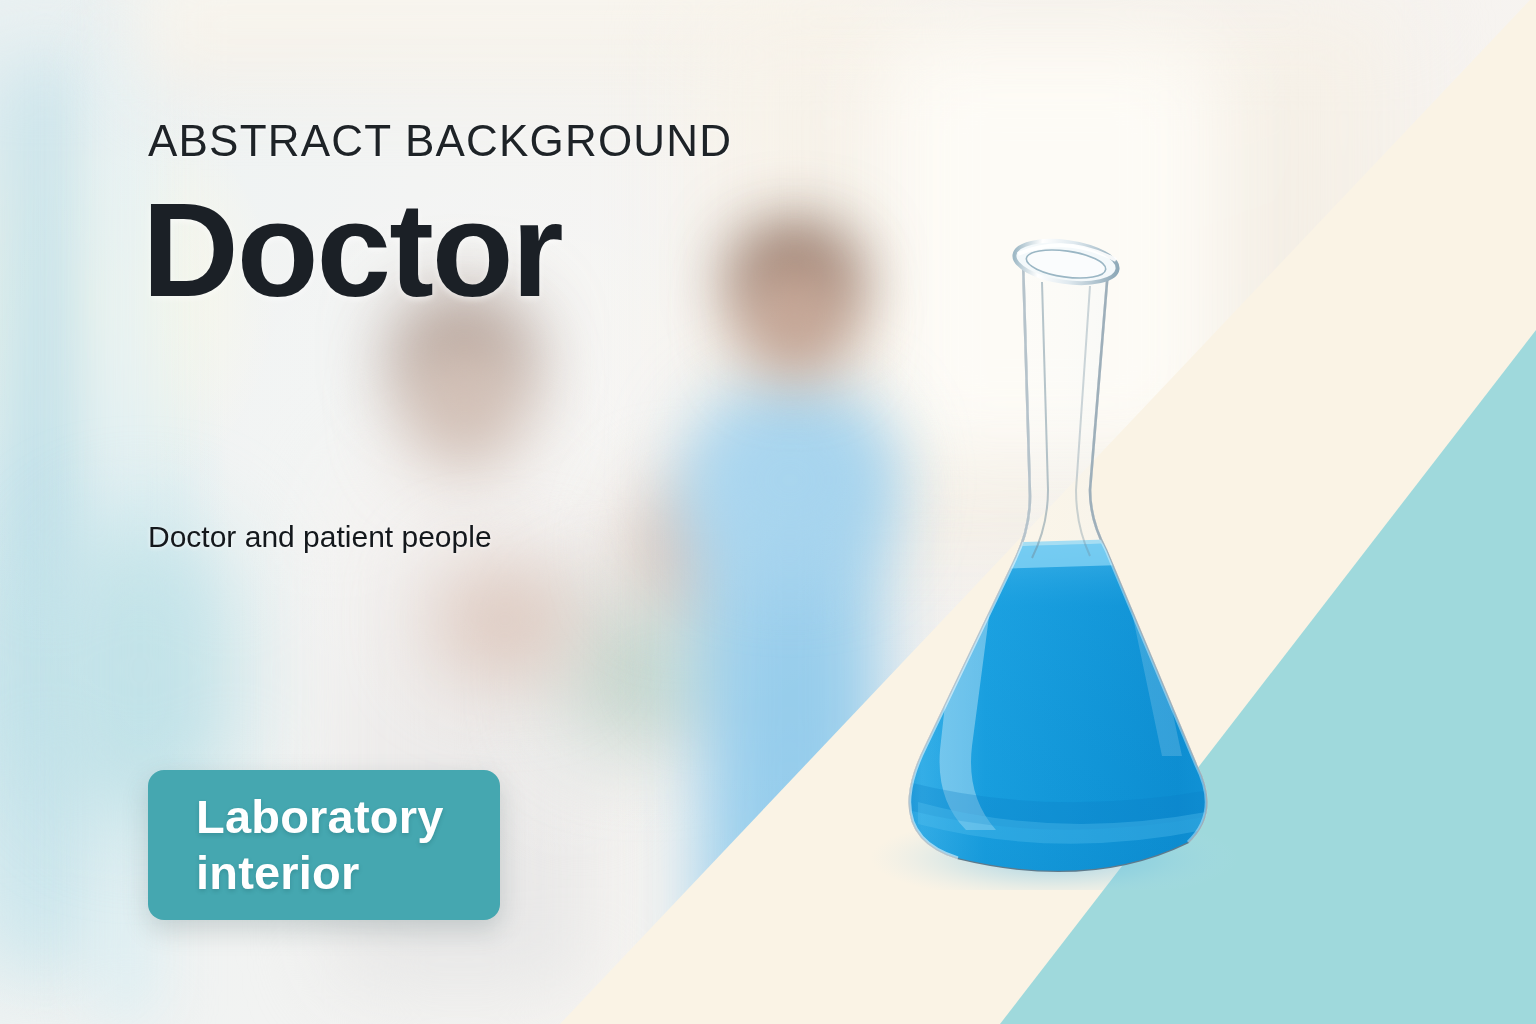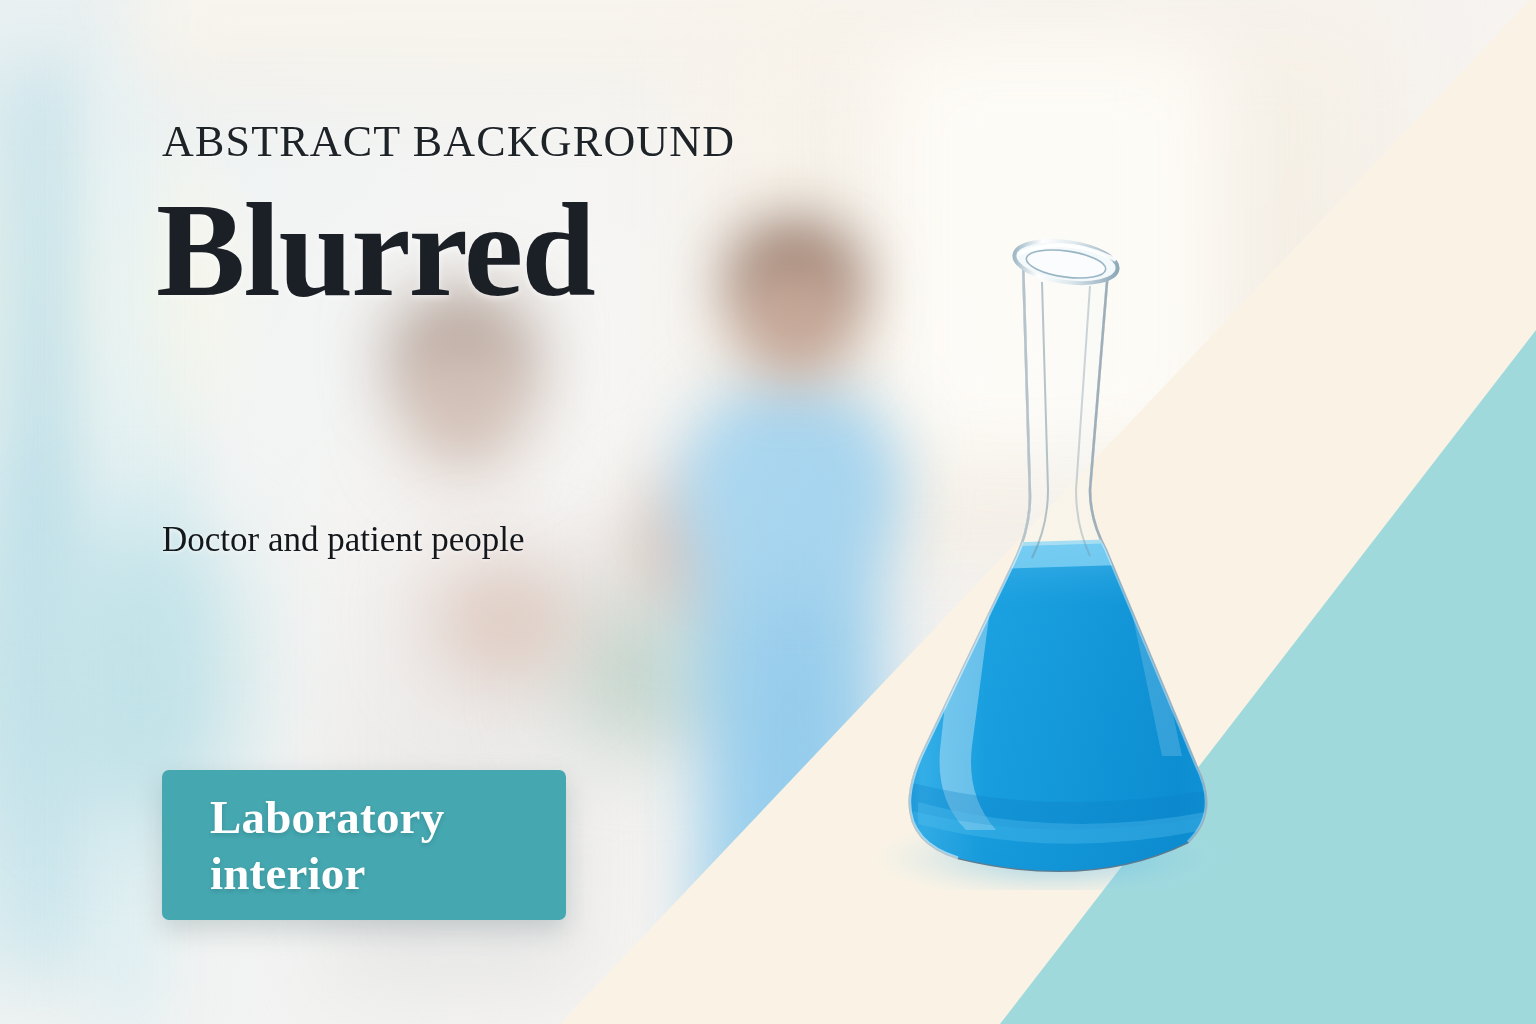--- a/index.html
+++ b/index.html
@@ -119,45 +119,45 @@
     background:#faf3e5;
     clip-path:polygon(1530px 0, 1536px 0, 1536px 1024px, 560px 1024px);
   }
   .panel-teal{
     position:absolute;inset:0;
     background:#9fd9dc;
     clip-path:polygon(1536px 330px, 1536px 1024px, 1000px 1024px);
   }
 
   
-  .content{position:absolute;left:162px;top:0;width:700px;height:1024px;font-family:Liberation Serif, serif;}
+  .content{position:absolute;left:148px;top:0;width:700px;height:1024px;}
   .eyebrow{
     position:absolute;top:116px;left:0;
     font-size:44px;letter-spacing:1.2px;font-weight:400;
     color:#1e2327;white-space:nowrap;
     text-shadow:0 1px 3px rgba(255,255,255,.85);
   }
   .headline{
     position:absolute;top:186px;left:-6px;
     font-size:134px;line-height:.96;font-weight:700;
     color:#1b2026;letter-spacing:-2px;
     text-shadow:0 2px 7px rgba(255,255,255,.6);
   }
   .headline span{display:block;}
   .subcopy{
     position:absolute;top:516px;left:0;
-    font-size:35px;line-height:1.37;font-weight:400;
+    font-size:30px;line-height:1.37;font-weight:400;
     color:#14181c;
     text-shadow:0 1px 4px rgba(255,255,255,.8);
   }
   .subcopy span{display:block;}
   .cta{
     position:absolute;top:770px;left:0;
-    width:404px;height:150px;
-    background:#45a7b0;border-radius:7px;
+    width:352px;height:150px;
+    background:#45a7b0;border-radius:16px;
     box-shadow:0 10px 26px rgba(60,90,95,.22);
     display:flex;flex-direction:column;justify-content:center;
     padding-left:48px;box-sizing:border-box;
   }
   .cta-line{
     color:#ffffff;font-size:47px;font-weight:700;line-height:1.2;
     letter-spacing:.2px;
     text-shadow:0 2px 4px rgba(20,70,75,.22);
   }
 
@@ -271,21 +271,21 @@
       <ellipse cx="276" cy="74" rx="40" ry="13" transform="rotate(8 276 74)" fill="#ffffff" fill-opacity=".55" stroke="#9ab6c4" stroke-width="1.6"></ellipse>
       <path d="M228,64 Q276,44 326,70" fill="none" stroke="#ffffff" stroke-width="4" stroke-opacity=".9"></path>
     </svg>
   </div>
 
   <div class="content">
 
     <div class="eyebrow">ABSTRACT BACKGROUND</div>
 
     <div class="headline">
-      <span>Blurred</span>
+      <span>Doctor</span>
     </div>
 
     <div class="subcopy">
       <span>Doctor and patient people</span>
     </div>
 
     <div class="cta">
       <div class="cta-line">Laboratory</div>
       <div class="cta-line">interior</div>
     </div>

